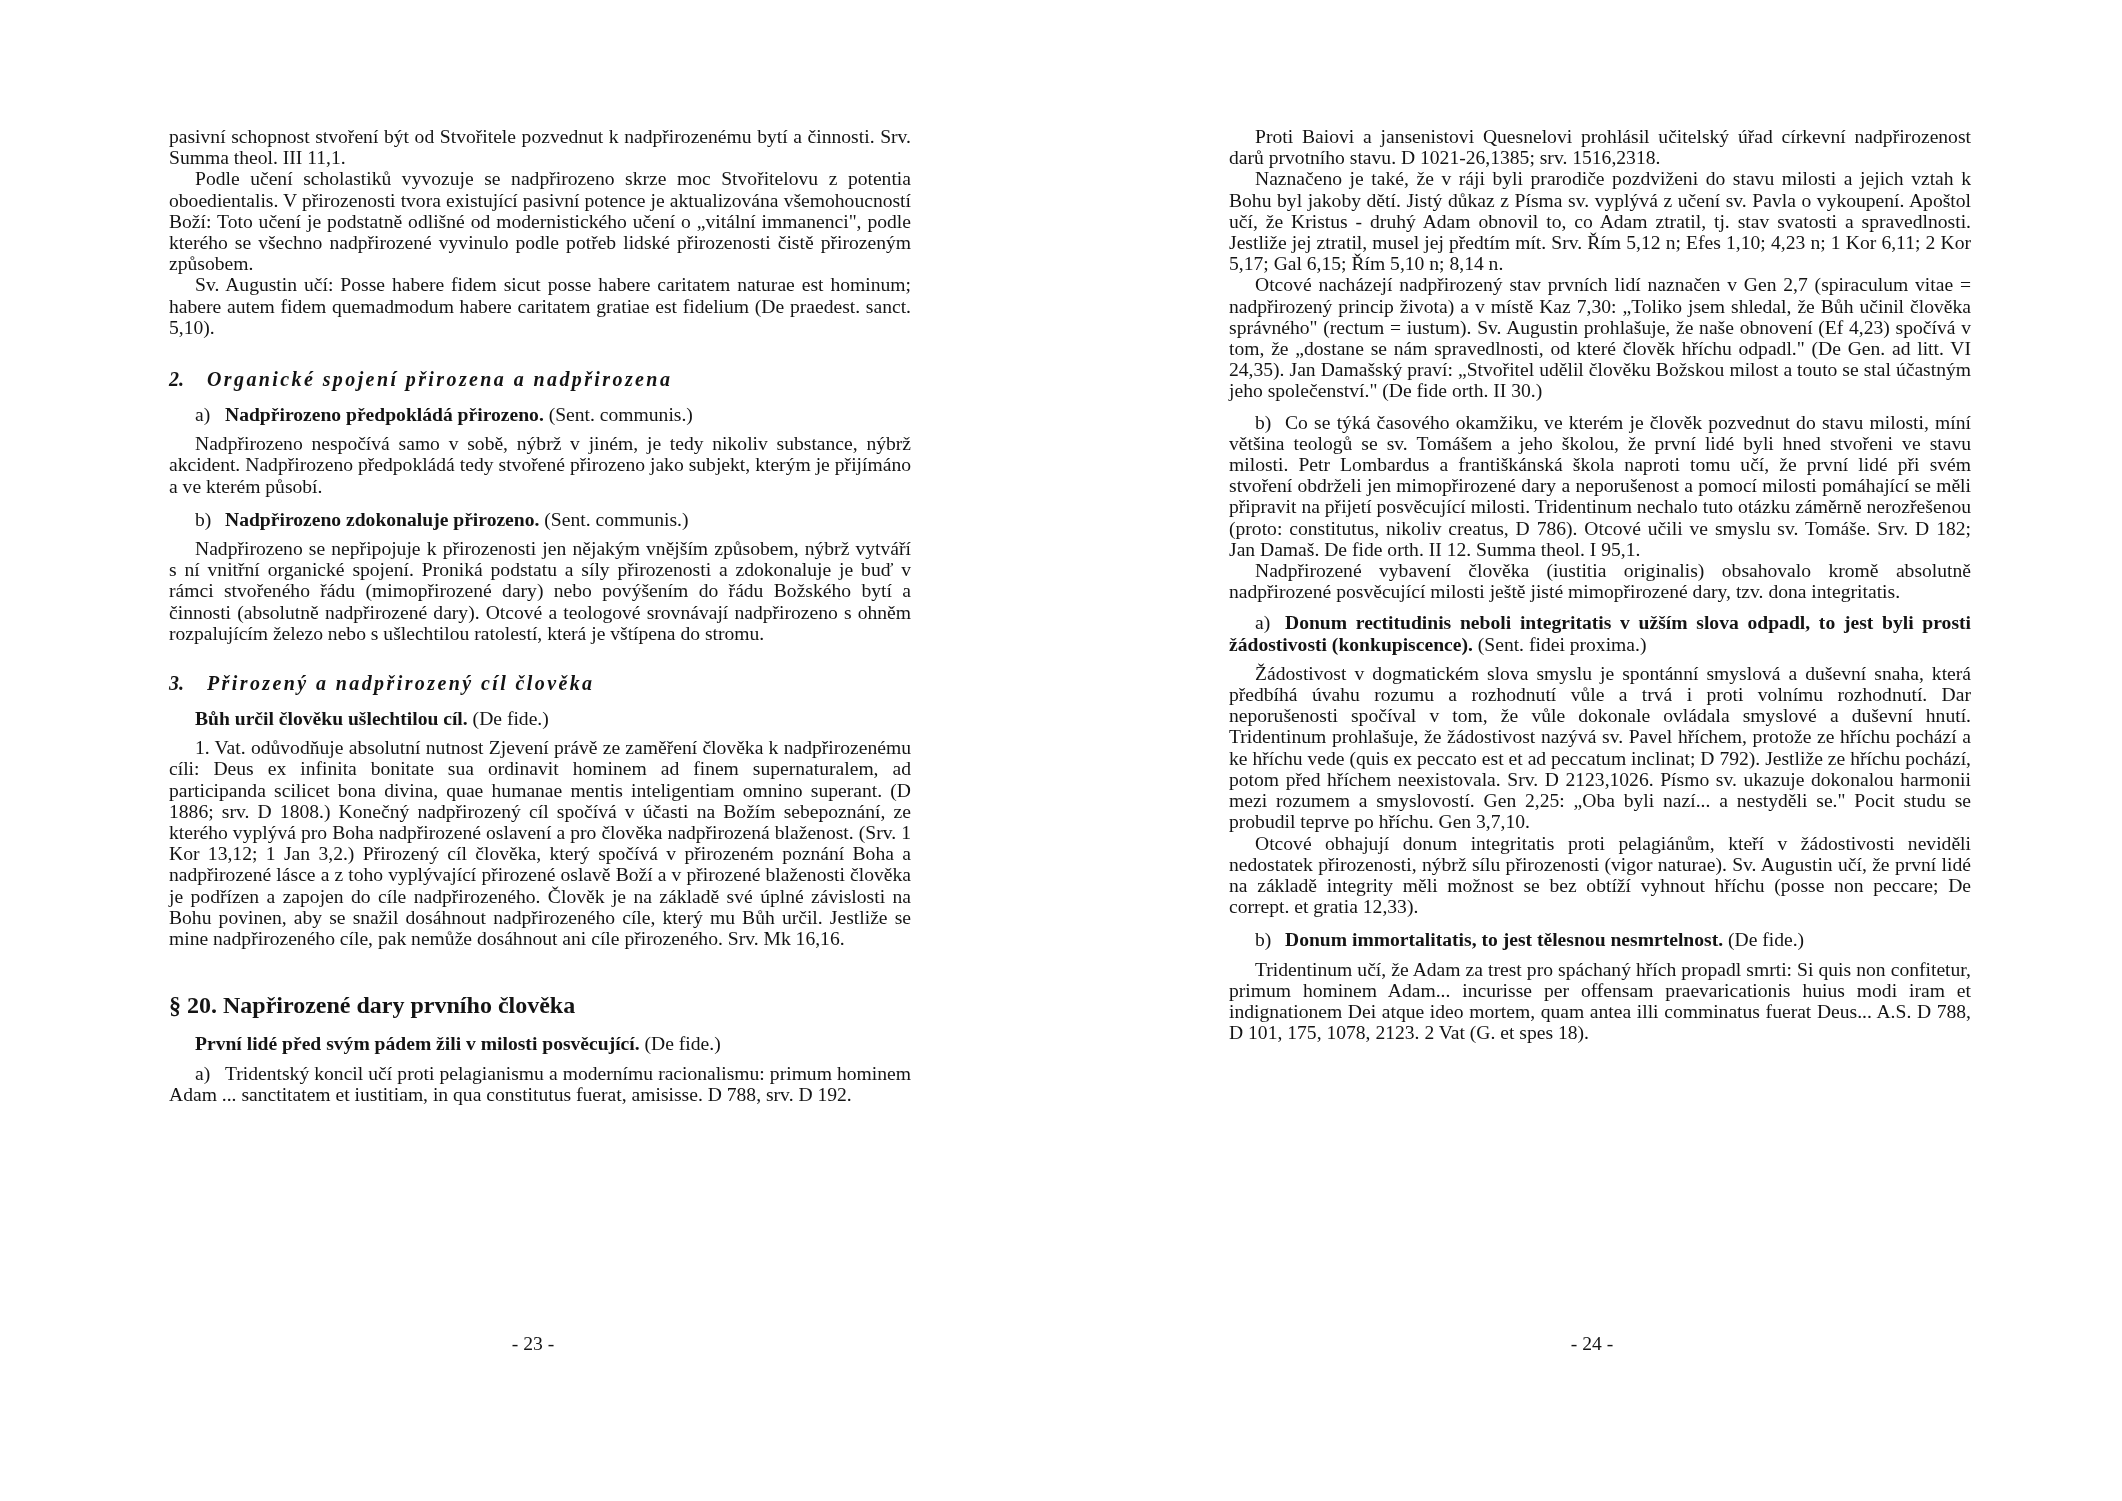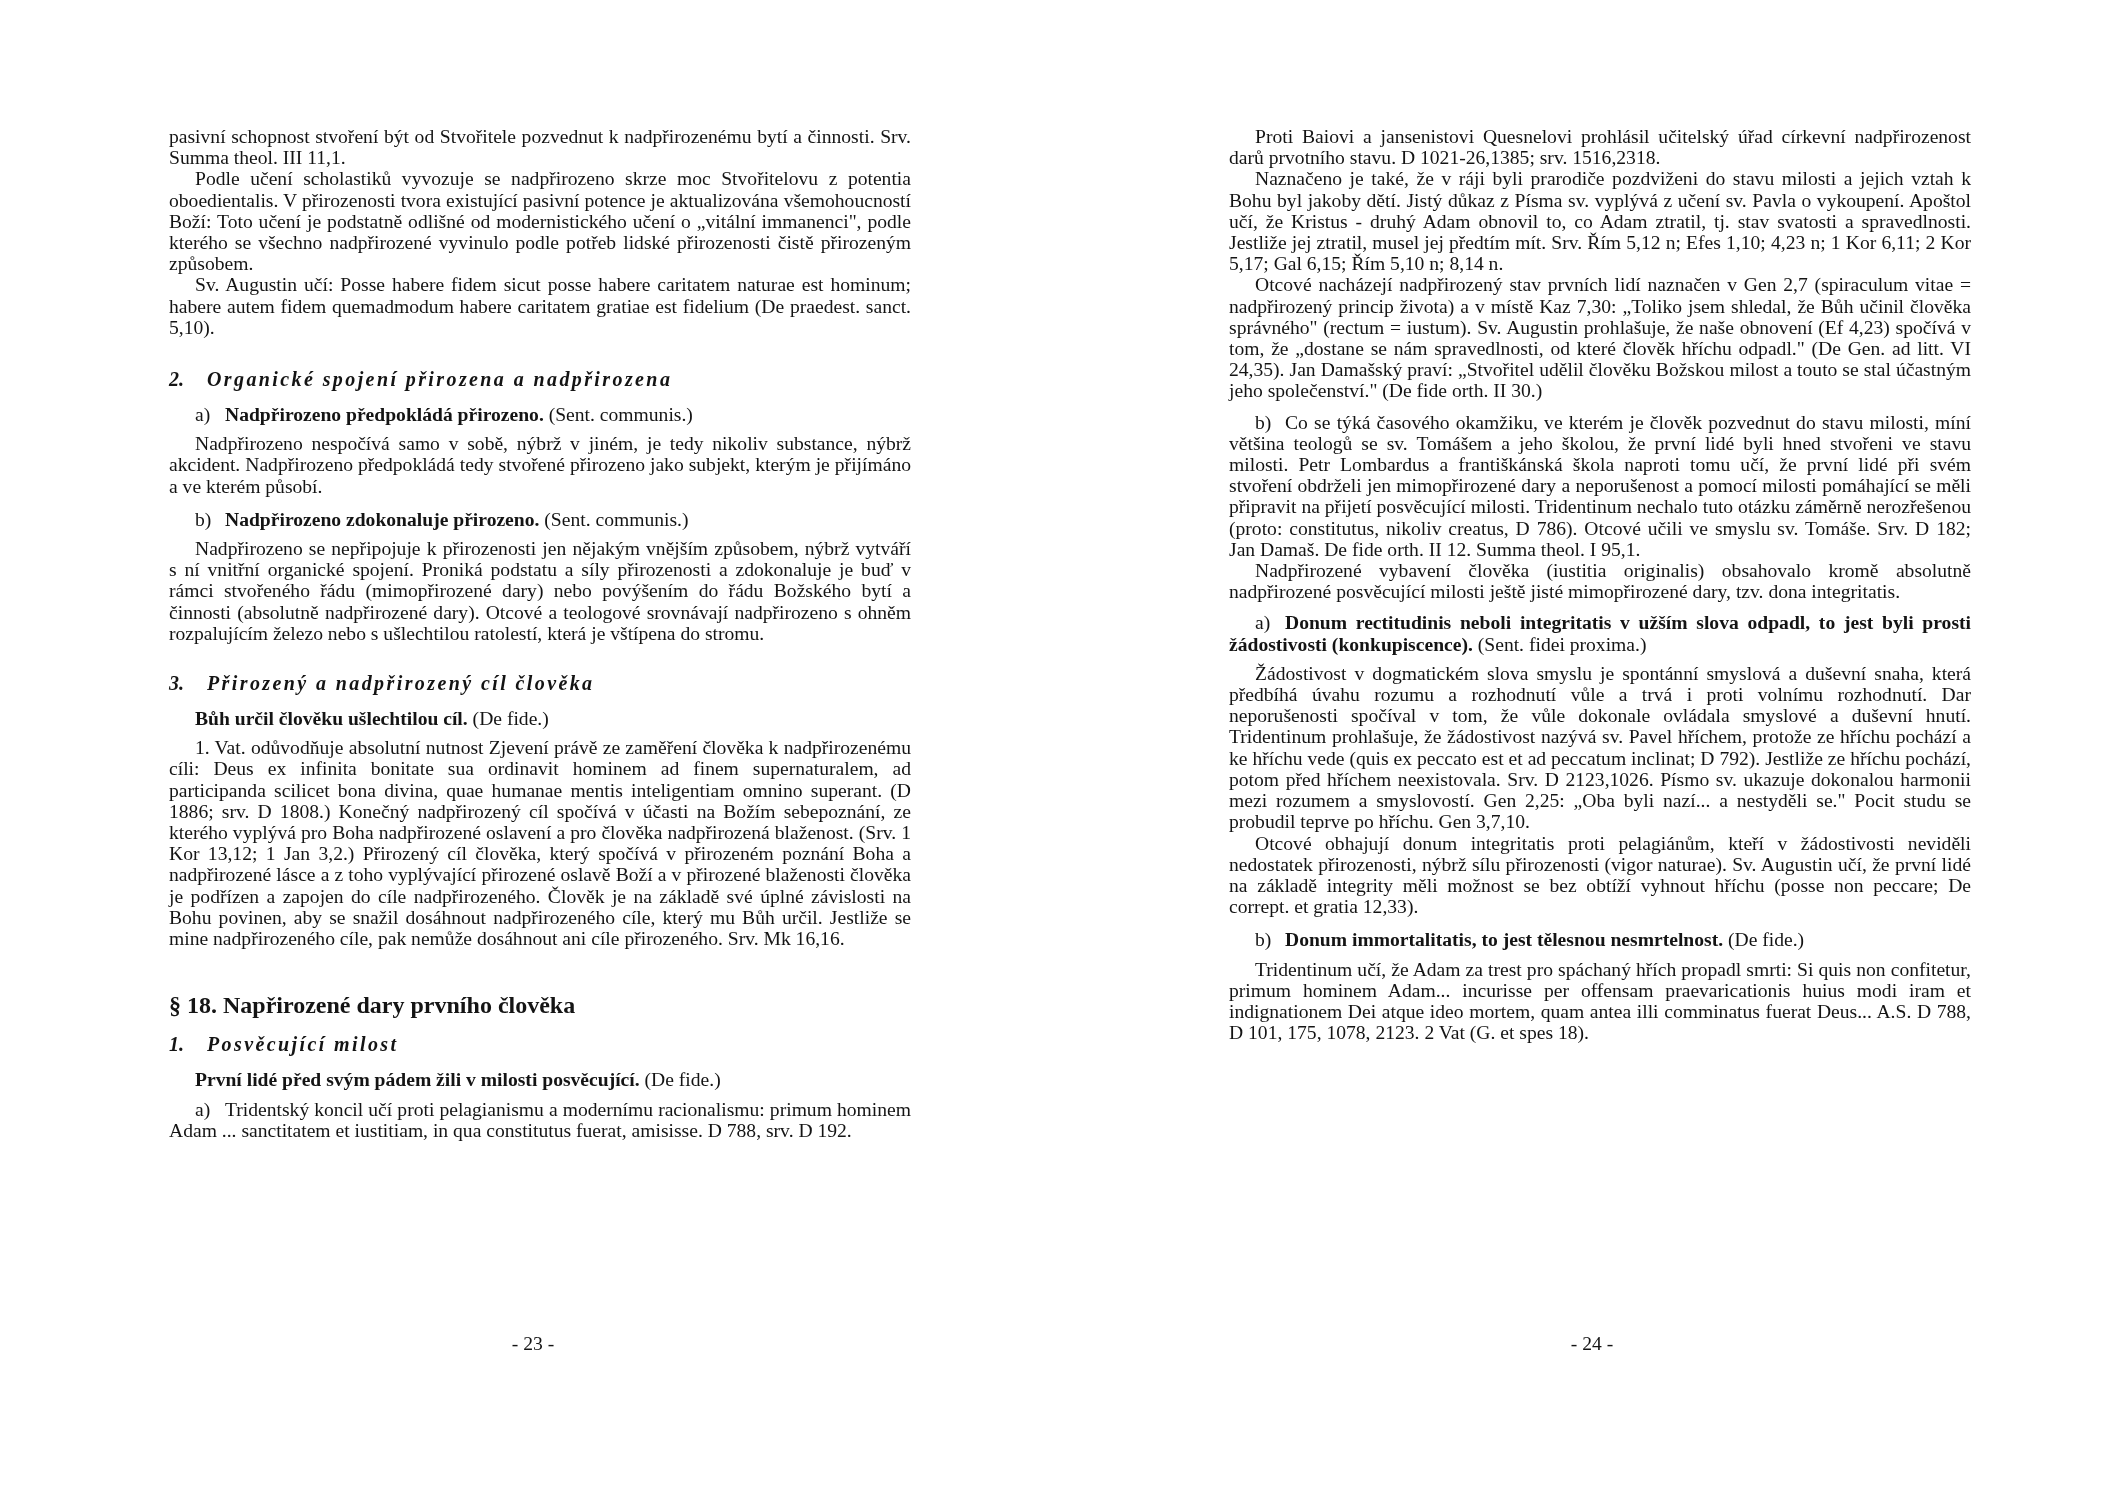--- a/index.html
+++ b/index.html
@@ -47,24 +47,21 @@
   <p>Nadpřirozeno se nepřipojuje k přirozenosti jen nějakým vnějším způsobem, nýbrž vytváří s ní vnitřní organické spojení. Proniká podstatu a síly přirozenosti a zdokonaluje je buď v rámci stvořeného řádu (mimopřirozené dary) nebo povýšením do řádu Božského bytí a činnosti (absolutně nadpřirozené dary). Otcové a teologové srovnávají nadpřirozeno s ohněm rozpalujícím železo nebo s ušlechtilou ratolestí, která je vštípena do stromu.</p>
 
   <h3 class="sub" style="margin-top:28px;">
     <span class="num">3.</span><span>Přirozený a nadpřirozený cíl člověka</span>
   </h3>
   <p class="thesis">
     <b>Bůh určil člověku ušlechtilou cíl.</b><span> (De fide.)</span>
   </p>
   <p>1. Vat. odůvodňuje absolutní nutnost Zjevení právě ze zaměření člověka k nadpřirozenému cíli: Deus ex infinita bonitate sua ordinavit hominem ad finem supernaturalem, ad participanda scilicet bona divina, quae humanae mentis inteligentiam omnino superant. (D 1886; srv. D 1808.) Konečný nadpřirozený cíl spočívá v účasti na Božím sebepoznání, ze kterého vyplývá pro Boha nadpřirozené oslavení a pro člověka nadpřirozená blaženost. (Srv. 1 Kor 13,12; 1 Jan 3,2.) Přirozený cíl člověka, který spočívá v přirozeném poznání Boha a nadpřirozené lásce a z toho vyplývající přirozené oslavě Boží a v přirozené blaženosti člověka je podřízen a zapojen do cíle nadpřirozeného. Člověk je na základě své úplné závislosti na Bohu povinen, aby se snažil dosáhnout nadpřirozeného cíle, který mu Bůh určil. Jestliže se mine nadpřirozeného cíle, pak nemůže dosáhnout ani cíle přirozeného. Srv. Mk 16,16.</p>
 
-  <h2 class="para">§ 18. Napřirozené dary prvního člověka</h2>
-  <h3 class="sub" style="margin-top:10px;">
-    <span class="num">1.</span><span>Posvěcující milost</span>
-  </h3>
+  <h2 class="para">§ 20. Napřirozené dary prvního člověka</h2>
   <p class="thesis">
     <b>První lidé před svým pádem žili v milosti posvěcující.</b><span> (De fide.)</span>
   </p>
   <p>
     <span class="lbl">a)</span><span>Tridentský koncil učí proti pelagianismu a modernímu racionalismu: primum hominem Adam ... sanctitatem et iustitiam, in qua constitutus fuerat, amisisse. D 788, srv. D 192.</span>
   </p>
 </div>
 <div class="pagenum" id="pagenum-left">- 23 -</div>
 
 <div class="page" id="page-right">

